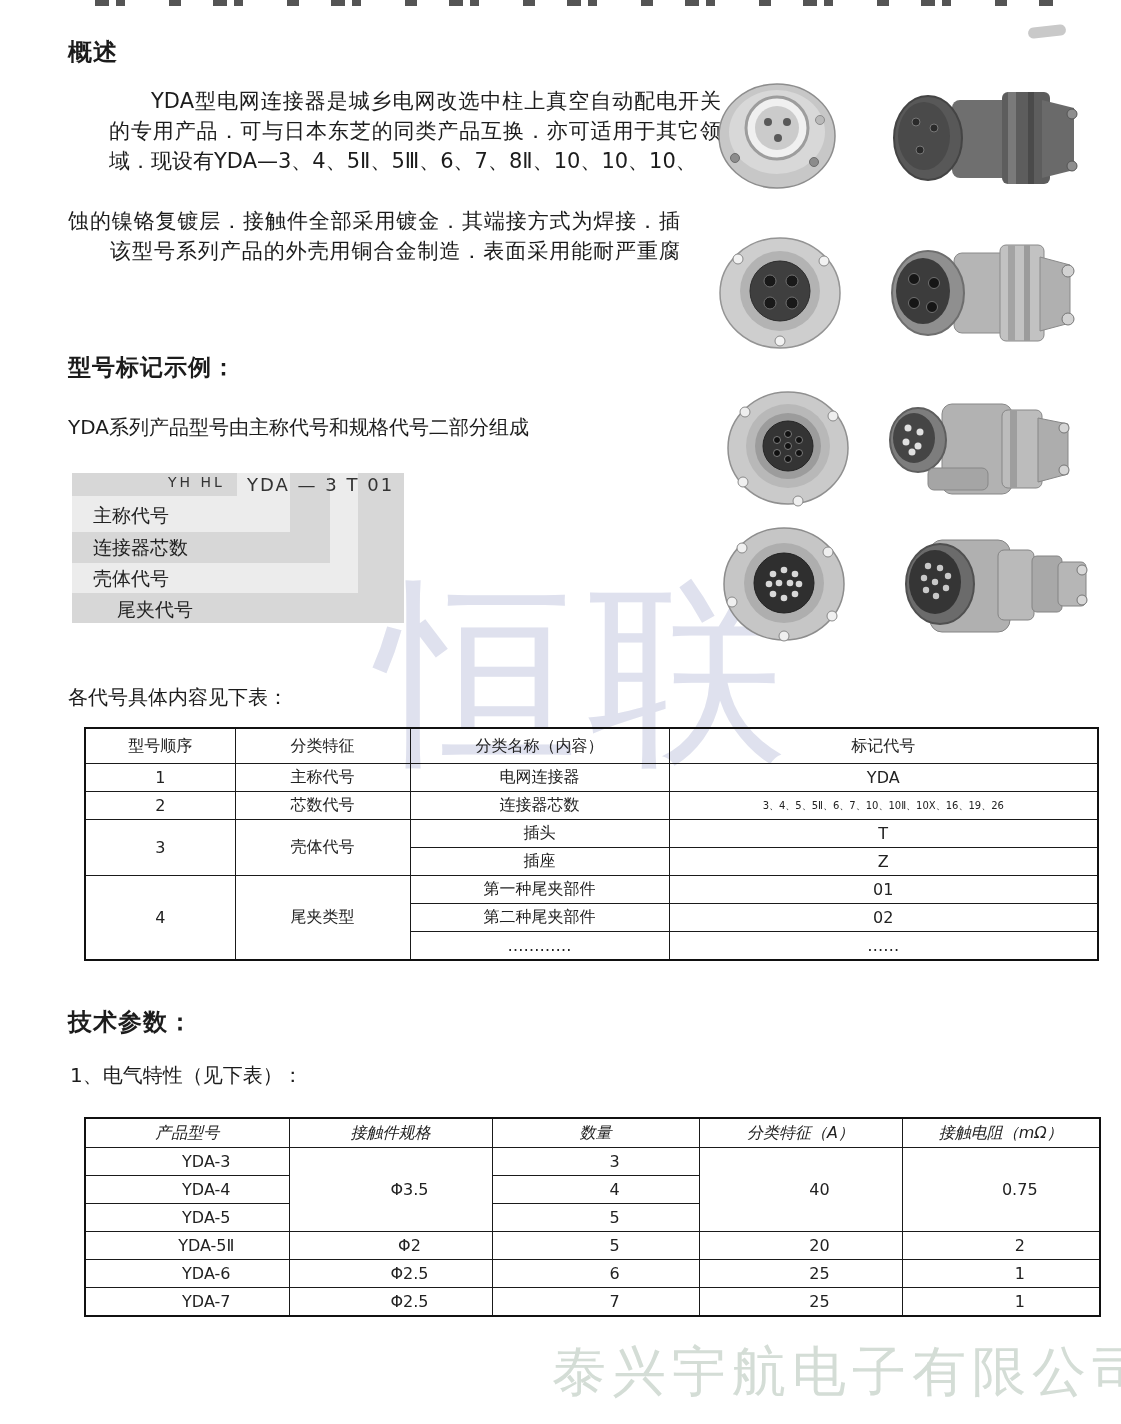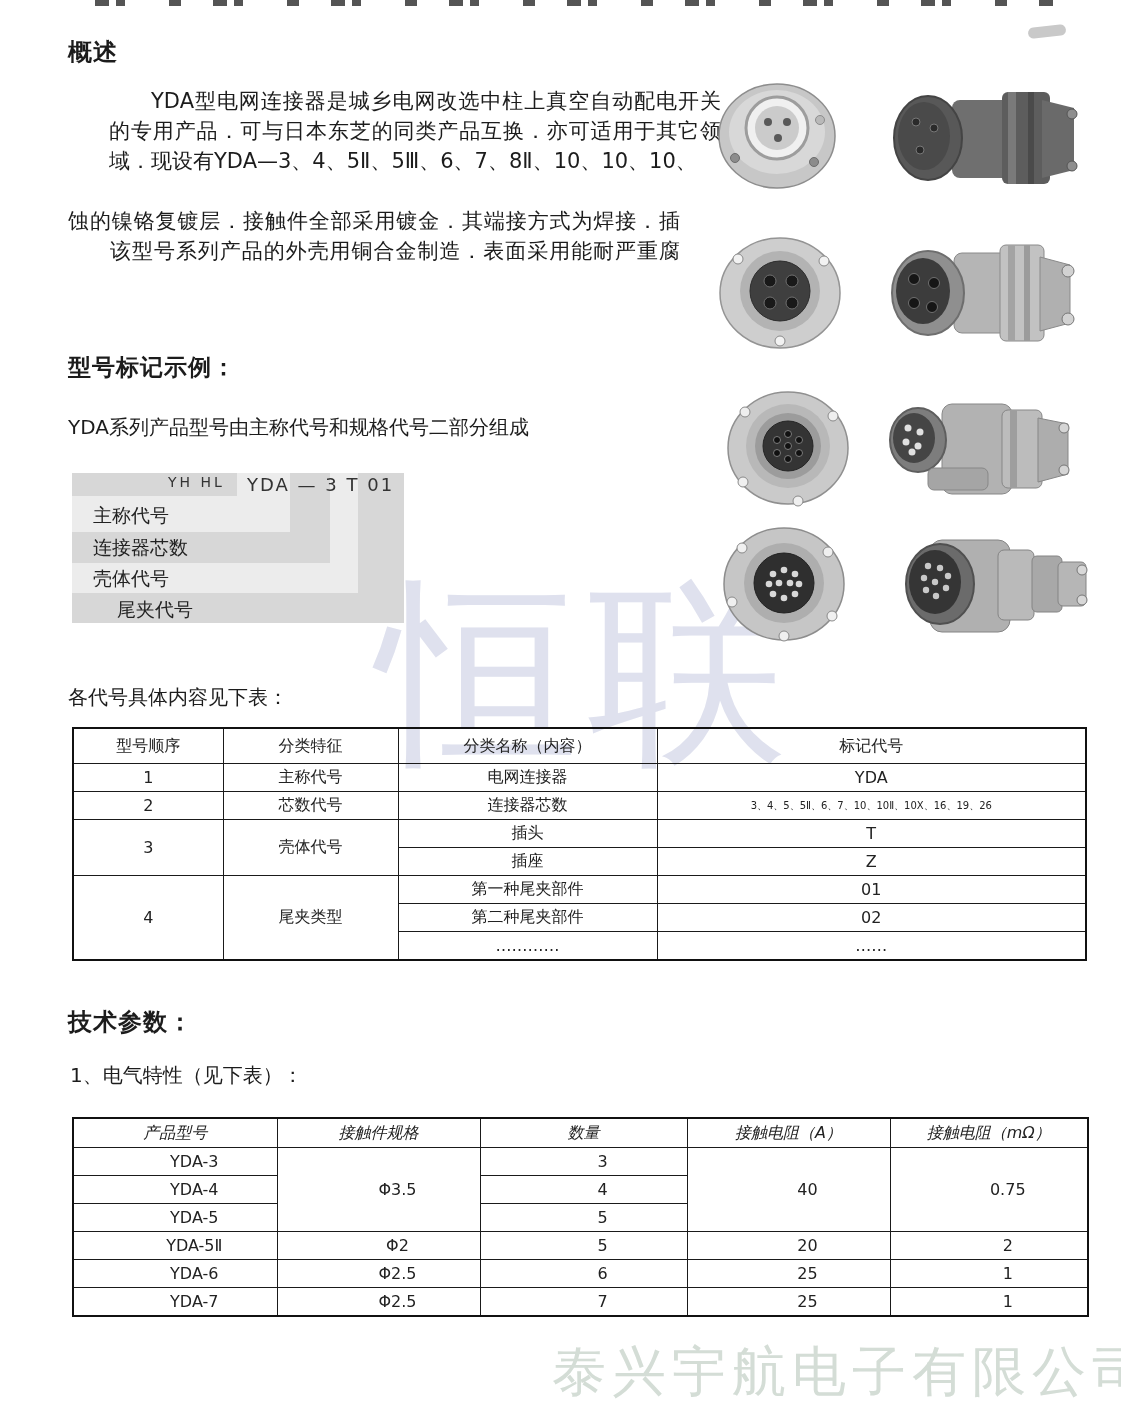--- a/index.html
+++ b/index.html
@@ -28,21 +28,21 @@
   .r5{width:332px;height:150px;background:#d7d7d7;}
   .r4{width:286px;height:120px;background:#ececec;}
   .r3{width:258px;height:90px;background:#d7d7d7;}
   .r2{width:218px;height:59px;background:#ececec;}
   .r1{width:165px;height:23px;background:#d7d7d7;}
   .d-label{position:absolute;left:21px;font-size:19px;color:#222;}
   .d-l0{top:30px;} .d-l1{top:62px;} .d-l2{top:93px;} .d-l3{top:124px;margin-left:24px;}
   .code-prefix{position:absolute;left:96px;top:1px;font-size:14px;letter-spacing:3px;color:#333;}
   .code-main{position:absolute;left:175px;top:1px;font-size:18px;letter-spacing:2px;color:#333;}
   
-  table.sheet{border-collapse:collapse;table-layout:fixed;z-index:2;position:absolute;background:transparent;}
+  table.sheet{border-collapse:collapse;table-layout:fixed;z-index:2;position:absolute;background:transparent;margin-left:12px;}
   table.sheet td,table.sheet th{
     border:1.5px solid #1a1a1a;text-align:center;vertical-align:middle;
     font-size:16px;font-weight:400;padding:0 4px;background:transparent;color:#222;
     overflow:hidden;white-space:nowrap;
   }
   table.sheet{border:2px solid #111;}
   #codes-table{left:72px;top:727px;width:1013px;}
   #codes-table th{height:34px;}
   #codes-table td{height:27px;}
   #tech-table{left:72px;top:1117px;width:1015px;}
@@ -165,21 +165,21 @@
       <col style="width:203px">
       <col style="width:207px">
       <col style="width:203px">
       <col style="width:198px">
     </colgroup>
   <tbody>
       <tr>
     <th>产品型号</th>
     <th>接触件规格</th>
     <th>数量</th>
-    <th>接触电阻（A）</th>
+    <th>分类特征（A）</th>
     <th>接触电阻（mΩ）</th>
   </tr>
   <tr>
     <td>YDA-3</td>
     <td rowspan="3">Φ3.5</td>
     <td>3</td>
     <td rowspan="3">40</td>
     <td rowspan="3">0.75</td>
   </tr>
   <tr>

